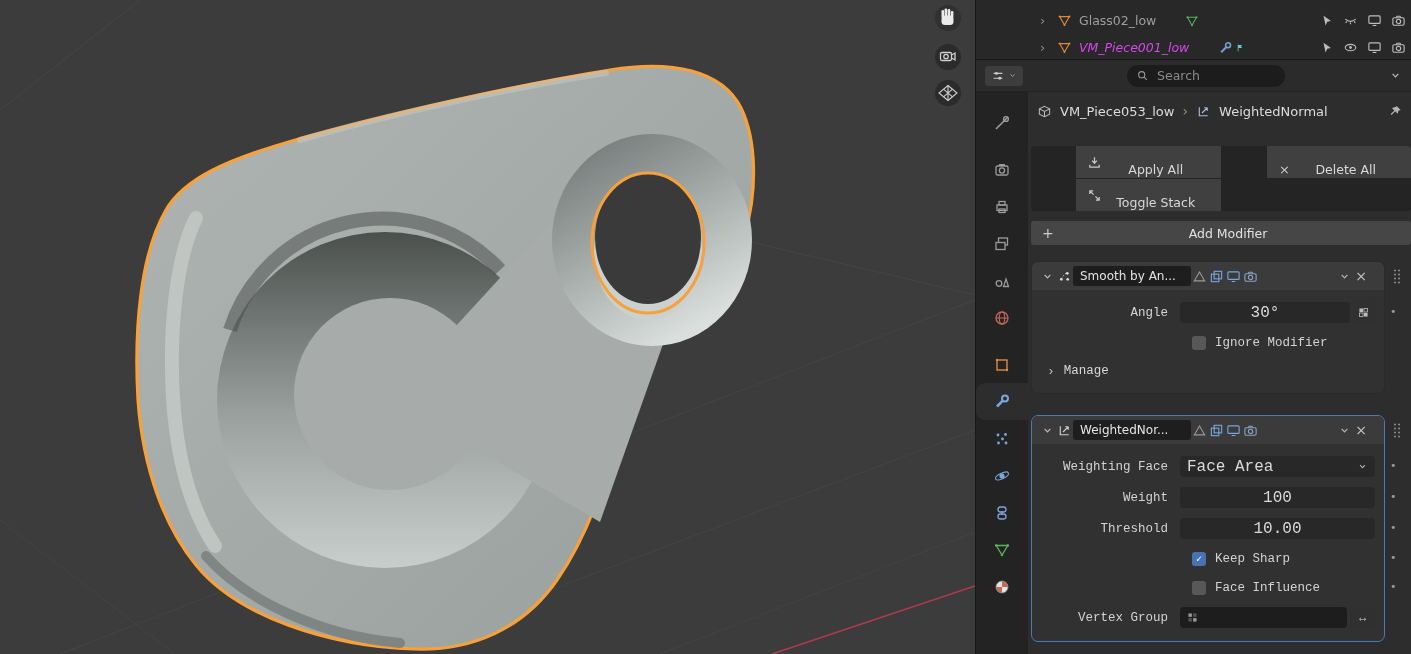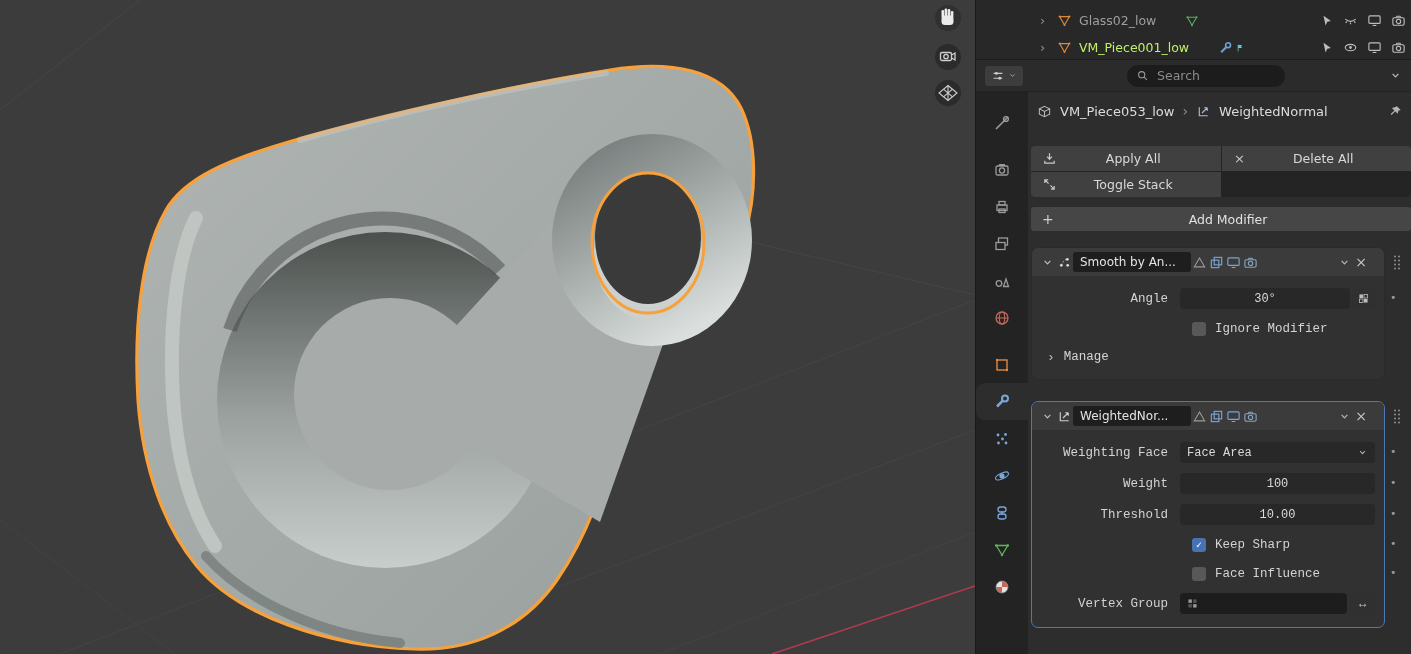--- a/index.html
+++ b/index.html
@@ -12,21 +12,21 @@
   .viewport svg { display:block; }
 
   
   .rightcol { position:absolute; left:975px; top:0; width:436px; height:654px; background:#2d2d2d; border-left:1px solid #191919; }
 
   
   .outliner { position:absolute; left:0; top:0; right:0; height:60px; background:#282828; border-bottom:1px solid #1c1c1c; padding-top:7px; }
   .ol-row { height:27px; display:flex; align-items:center; gap:7px; padding-left:64px; position:relative; font-size:12.5px; }
   .ol-chev { color:#8f8f8f; font-size:13px; width:10px; }
   .ol-name-dim { color:#9e9e9e; }
-  .ol-name-bright { color:#bef264; }
+  .ol-name-bright { color:#d946ef;font-style:italic; }
   .ol-datagap { margin-left:22px; display:flex; align-items:center; gap:3px; }
   .ol-right { position:absolute; right:5px; top:0; bottom:0; display:flex; align-items:center; gap:9px; }
 
   
   .props-header { position:absolute; left:0; top:60px; right:0; height:32px; background:#2b2b2b; border-bottom:1px solid #232323; display:flex; align-items:center; padding:0 9px; }
   .editor-btn { width:38px; height:20px; background:#3d3d3d; border-radius:3px; display:flex; align-items:center; justify-content:center; gap:3px; }
   .search { height:22px; width:158px; background:#1c1c1c; border-radius:11px; display:flex; align-items:center; padding:0 9px; gap:6px; margin:0 auto; }
   .search input { background:transparent; border:none; outline:none; color:#9c9c9c; font-size:12.5px; width:110px; font-family:inherit; }
   .search input::placeholder { color:#8b8b8b; }
 
@@ -38,21 +38,21 @@
 
   
   .content { position:absolute; left:52px; top:92px; right:0; bottom:0; background:#2d2d2d; }
 
   .breadcrumb { height:38px; display:flex; align-items:center; gap:8px; padding:0 8px 0 9px; }
   .bc-text { font-size:13px; color:#dcdcdc; }
   .bc-sep { color:#8f8f8f; font-size:14px; }
   .pin { margin-left:auto; }
 
   .actions { margin:16px 0 0 3px; display:grid; grid-template-columns:1fr 1fr; gap:1px; background:#242424; border-radius:4px; overflow:hidden; }
-  .abtn { height:25px; background:#404040; display:flex; align-items:center; padding:0 11px; font-size:12.5px; color:#d8d8d8; cursor:default; }
+  .abtn { height:25px; background:#404040; display:flex; padding:16px 11px; font-size:12.5px; color:#d8d8d8; cursor:default;margin-left:45px; }
   .abtn .lbl { flex:1; text-align:center; }
   .abtn .x { color:#c6c6c6; font-size:13px; width:14px; text-align:center; }
 
   .addmod { margin:10px 0 0 3px; height:24px; background:#464646; border-radius:3px; display:flex; align-items:center; padding:0 11px; font-size:12.5px; color:#e0e0e0; }
   .addmod .plus { color:#cdcdcd; font-size:14px; width:14px; }
   .addmod .lbl { flex:1; text-align:center; }
 
   .panel-wrap { position:relative; margin:16px 26px 0 3px; }
   .panel-wrap.second { margin-top:21px; }
   .panel { background:#313131; border-radius:7px; overflow:hidden; border:1px solid #2a2a2a; }
@@ -60,21 +60,21 @@
   .panel-header { height:28px; background:#3b3b3b; display:flex; align-items:center; padding:0 7px; }
   .mod-name { width:118px; height:20px; background:#1e1e1e; border-radius:3px; color:#e3e3e3; font-size:12px; display:flex; align-items:center; padding:0 7px; white-space:nowrap; overflow:hidden; flex:none; }
   .hicon { width:17px; height:17px; display:flex; align-items:center; justify-content:center; flex:none; }
   .hspace { flex:1; }
   .hclose { color:#c4c4c4; font-size:14px; width:16px; text-align:center; margin-right:8px; }
 
   .panel-body { padding:7px 0 8px 0;font-family:Liberation Mono, monospace; }
   .prow { position:relative; display:flex; align-items:center; height:31px; padding:0 9px 0 10px; }
   .prow.short { height:29px; }
   .plabel { width:138px; text-align:right; padding-right:12px; font-size:12.5px; color:#d2d3d4; flex:none; }
-  .pfield { flex:1; height:21px; background:#282828; border-radius:4px; color:#dadada; font-size:12px; display:flex; align-items:center; justify-content:center; }
+  .pfield { flex:1; height:21px; background:#282828; border-radius:4px; color:#dadada; font-size:16px; display:flex; align-items:center; justify-content:center; }
   .pfield.dropdown { justify-content:flex-start; padding:0 7px; }
   .dd-chev { margin-left:auto; }
   .subbtn { width:23px; height:21px; background:#303030; border-radius:4px; margin-left:2px; display:flex; align-items:center; justify-content:center; flex:none; }
   .cbrow { padding-left:160px; gap:9px; }
   .cb { width:14px; height:14px; border-radius:3px; background:#585858; flex:none; display:flex; align-items:center; justify-content:center; }
   .cb.checked { background:#4772b3; color:#ffffff; font-size:10px; font-weight:bold; }
   .cblabel { font-size:12.5px; color:#d2d3d4; }
   .manage-row { height:28px; display:flex; align-items:center; gap:9px; padding-left:15px; color:#d6d6d6; font-size:12.5px; }
   .manage-chev { color:#bcbcbc; font-size:13px; }
   .vg-field { flex:1; height:21px; background:#1d1d1d; border-radius:4px; display:flex; align-items:center; padding:0 6px; }

